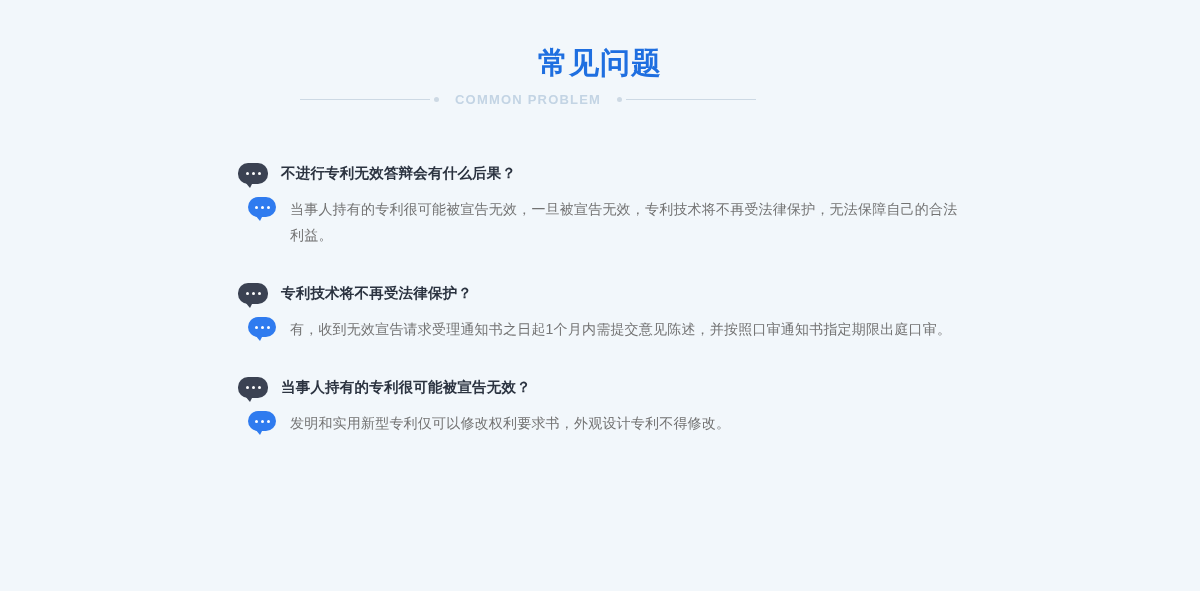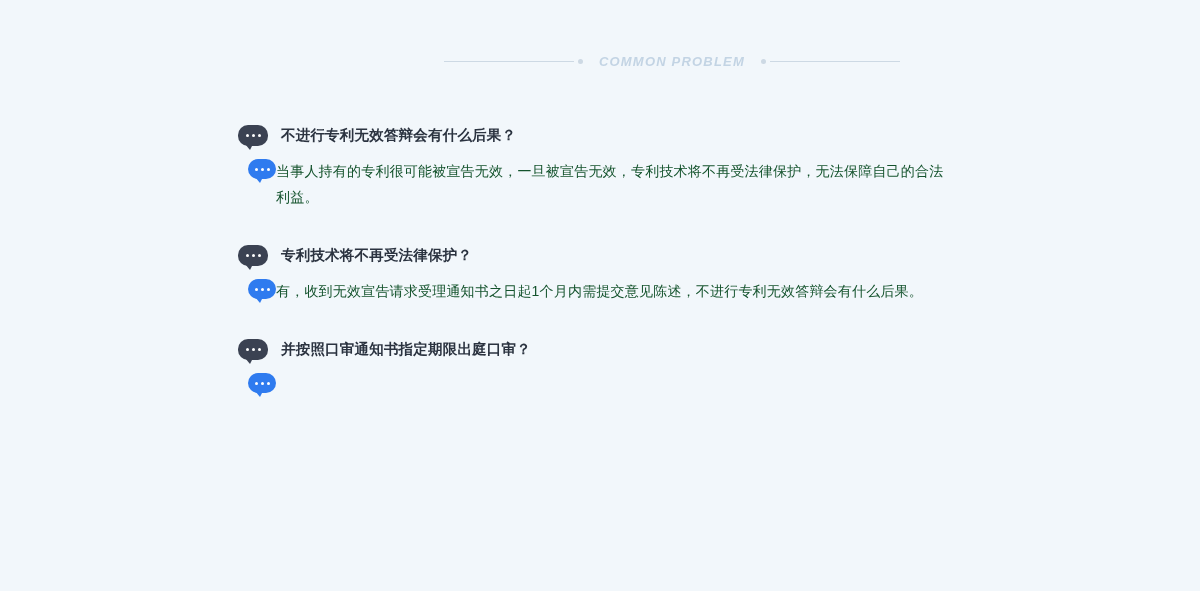--- a/index.html
+++ b/index.html
@@ -32,22 +32,21 @@
     letter-spacing: 1px;
     line-height: 38px;
   }
   .header-sub-wrap {
     position: relative;
     margin: 6px auto 0;
     width: 600px;
     height: 22px;
     display: flex;
     align-items: center;
-    justify-content: flex-end;
-    font-style: italic;
+    justify-content: flex-start;
   }
   .header-sub {
     font-size: 13px;
     letter-spacing: 1.2px;
     color: #c3d4e4;
     font-weight: bold;
     white-space: nowrap;
     padding: 0 16px;
   }
   .rule {
@@ -130,33 +129,35 @@
   .q-text {
     margin-left: 13px;
     font-size: 14.5px;
     font-weight: bold;
     color: #2b3340;
     line-height: 22px;
     letter-spacing: 0.2px;
     text-align: right;
   }
   .a-text {
+    margin-left: 14px;
     font-size: 14px;
-    color: #14532d;
+    color: #737373;
     line-height: 26px;
     max-width: 680px;
     letter-spacing: 0.2px;
   }
 </style>
 </head>
 <body>
 
 <div class="page">
 
   <div class="header">
+    <div class="header-title">常见问题</div>
     <div class="header-sub-wrap">
       <span class="rule left"></span>
       <span class="rule-dot"></span>
       <span class="header-sub">COMMON PROBLEM</span>
       <span class="rule-dot"></span>
       <span class="rule right"></span>
     </div>
   </div>
 
   <div class="faq">
@@ -196,40 +197,41 @@
         <span class="q-text">专利技术将不再受法律保护？</span>
       </div>
       <div class="a-row">
         <span class="bubble a">
           <span class="dots">
               <i></i>
               <i></i>
               <i></i>
             </span>
         </span>
-        <span class="a-text">有，收到无效宣告请求受理通知书之日起1个月内需提交意见陈述，不进行专利无效答辩会有什么后果。</span>
+        <span class="a-text">有，收到无效宣告请求受理通知书之日起1个月内需提交意见陈述，并按照口审通知书指定期限出庭口审。</span>
       </div>
     </div>
 
     <div class="faq-item">
       <div class="q-row">
         <span class="bubble q">
           <span class="dots">
               <i></i>
               <i></i>
               <i></i>
             </span>
         </span>
-        <span class="q-text">并按照口审通知书指定期限出庭口审？</span>
+        <span class="q-text">当事人持有的专利很可能被宣告无效？</span>
       </div>
       <div class="a-row">
         <span class="bubble a">
           <span class="dots">
               <i></i>
               <i></i>
               <i></i>
             </span>
         </span>
+        <span class="a-text">发明和实用新型专利仅可以修改权利要求书，外观设计专利不得修改。</span>
       </div>
     </div>
 
   </div>
 </div>
 
 </body></html>

